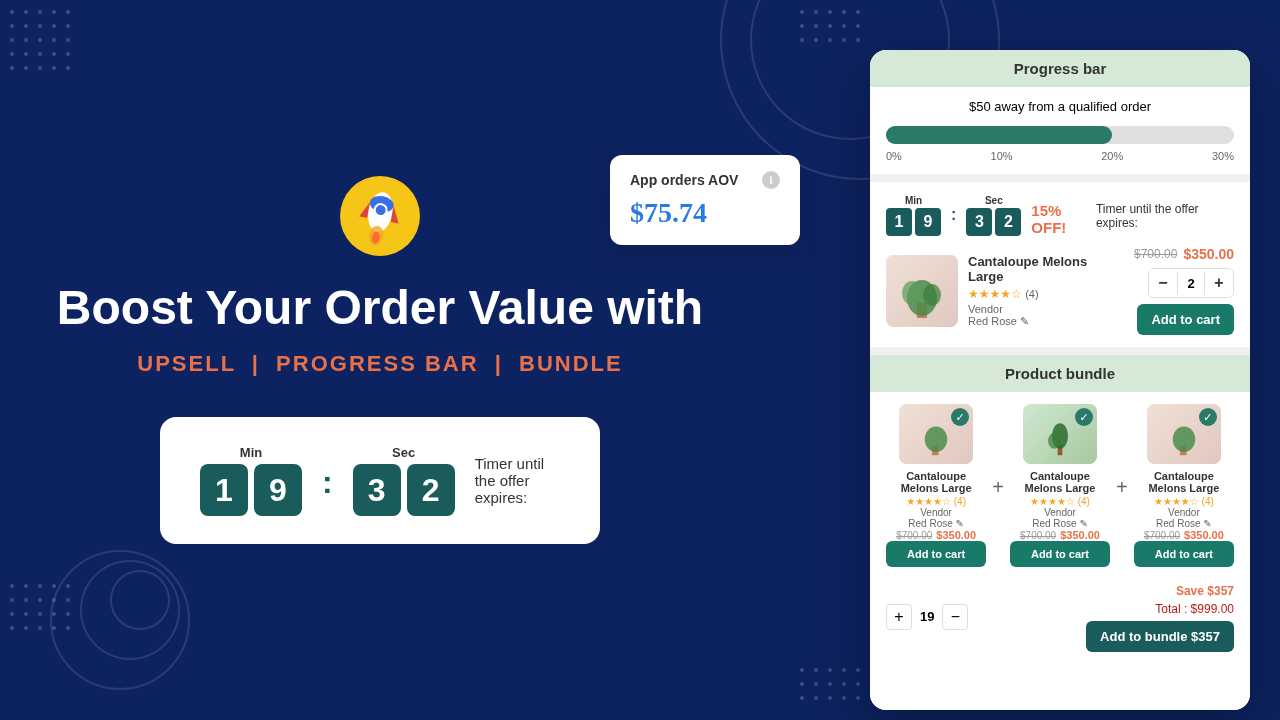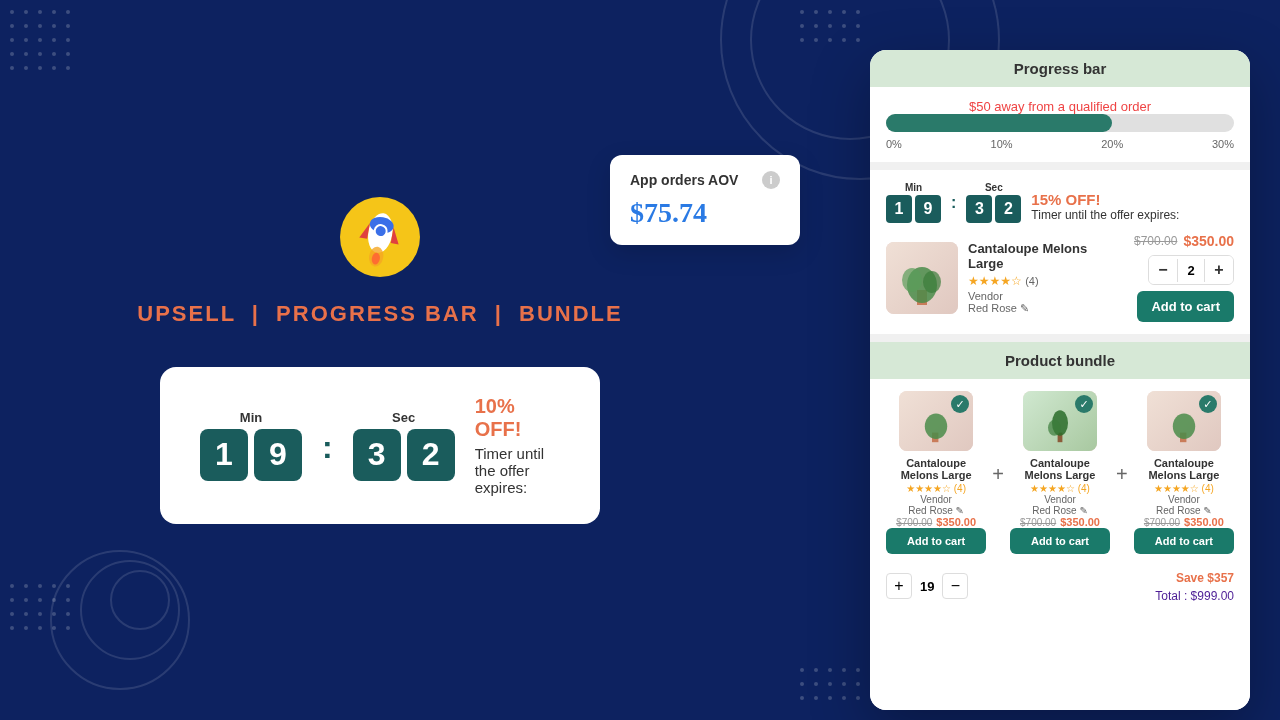--- a/index.html
+++ b/index.html
@@ -199,23 +199,23 @@
     }
 
     
     .progress-section {
       background: white;
       padding: 12px 16px;
     }
 
     .progress-text {
       font-size: 13px;
-      color: #ef4444;
+      color: #000000;
       text-align: center;
-      margin-bottom: 0;
+      margin-bottom: 12px;
     }
 
     .progress-bar-container {
       background: #e0e0e0;
       border-radius: 20px;
       height: 18px;
       position: relative;
       margin-bottom: 6px;
     }
 
@@ -280,21 +280,20 @@
     .mini-colon {
       font-size: 16px;
       font-weight: 800;
       color: #1a5c5c;
       display: flex;
       align-items: center;
     }
 
     .upsell-discount-info {
       display: flex;
-      flex-direction: column;
       margin-top: 8px;
     }
 
     .upsell-discount-pct {
       font-size: 15px;
       font-weight: 800;
       color: #e8714a;
     }
 
     .upsell-discount-desc {
@@ -798,20 +797,21 @@
         <polygon points="37,20 45,36 37,36" fill="#e04040"></polygon>
         <ellipse cx="25" cy="20" rx="12" ry="8" fill="#3a6fe8"></ellipse>
         <circle cx="25" cy="26" r="6" fill="#3a6fe8" stroke="white" stroke-width="2"></circle>
 
         <ellipse cx="25" cy="52" rx="7" ry="10" fill="#f5a623" opacity="0.8"></ellipse>
         <ellipse cx="25" cy="54" rx="4" ry="6" fill="#ff6633" opacity="0.9"></ellipse>
       </g>
     </svg>
   </div>
 
+  <h1 class="main-title">Boost Your Order Value with</h1>
 
   <div class="subtitle">
     <span>UPSELL</span>
     <span class="sep">  |  </span>
     <span>PROGRESS BAR</span>
     <span class="sep">  |  </span>
     <span>BUNDLE</span>
   </div>
 
   <div class="timer-card">
@@ -824,21 +824,20 @@
     </div>
     <div class="timer-colon">:</div>
     <div class="timer-label-group">
       <span class="timer-label">Sec</span>
       <div class="timer-digits">
         <div class="timer-digit">3</div>
         <div class="timer-digit">2</div>
       </div>
     </div>
     <div class="timer-info">
-      <span class="timer-discount">10% OFF!</span>
       <span class="timer-desc">Timer until the offer expires:</span>
     </div>
   </div>
 </div>
 
 <div class="aov-card">
   <div class="aov-header">
     <span class="aov-title">App orders AOV</span>
     <div class="aov-info-icon">i</div>
   </div>
@@ -1001,18 +1000,19 @@
     <div class="bundle-footer">
       <div class="bundle-qty-row">
         <button class="bundle-qty-btn">+</button>
         <span class="bundle-qty-val">19</span>
         <button class="bundle-qty-btn">−</button>
       </div>
       <div style="display:flex;flex-direction:column;align-items:flex-end;gap:4px">
         <div style="text-align:right">
           <span class="bundle-save-text">Save $357</span>
           <br>
-          <span style="font-size:12px;color:#4c1d95">Total : $999.00</span>
-        </div>
+          <span style="font-size:12px;color:#b91c1c">Total : $999.00</span>
+        </div>
+        <button class="bundle-add-all-btn">Add to bundle $357</button>
       </div>
     </div>
   </div>
 </div>
 
 </body></html>

